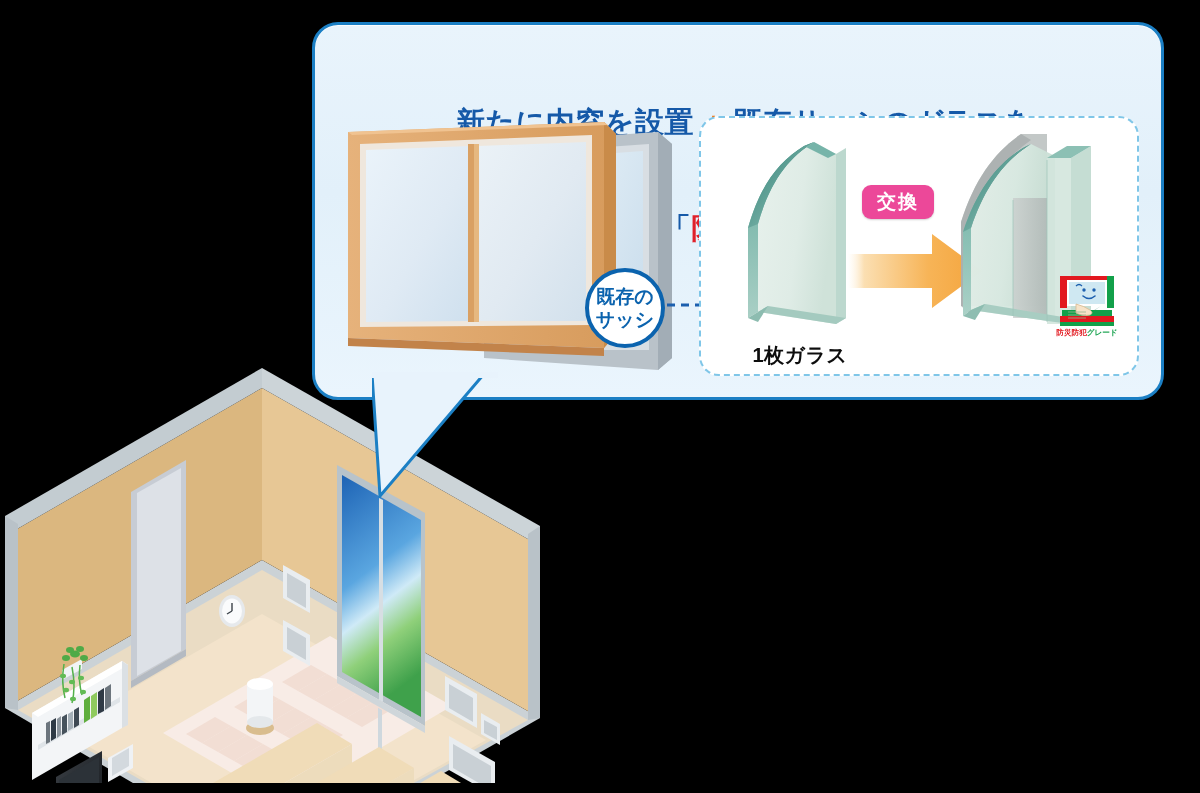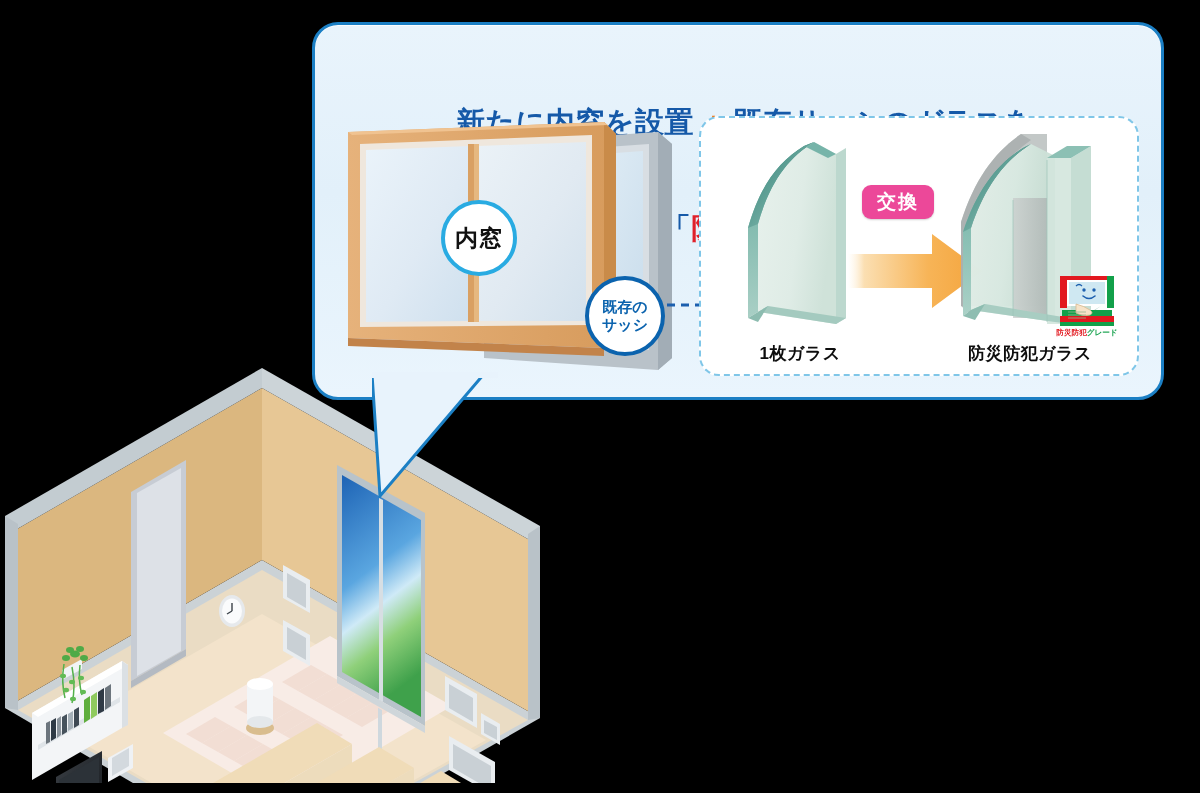--- a/index.html
+++ b/index.html
@@ -28,37 +28,37 @@
   .c-blue{color:#1559a8;}
 
   
   .window-wrap{position:absolute;left:336px;top:122px;width:360px;height:258px;}
 
   
   .panel{position:absolute;left:699px;top:116px;width:440px;height:260px;
          background:#ffffff;border:2px dashed #7fc6e8;border-radius:20px;
          box-sizing:border-box;}
 
-  .glass-label{position:absolute;font-size:17px;font-weight:700;color:#0d0d0d;
+  .glass-label{position:absolute;font-size:20px;font-weight:700;color:#0d0d0d;
                text-align:center;letter-spacing:.5px;}
   .lbl-single{left:730px;top:342px;width:140px;}
   .lbl-lami{left:930px;top:342px;width:200px;}
 
   .swap-badge{position:absolute;left:862px;top:185px;width:72px;height:34px;
               background:#ec4899;border-radius:9px;color:#fff;font-size:19px;
               font-weight:700;line-height:34px;text-align:center;letter-spacing:2px;
               box-shadow:0 1px 2px rgba(0,0,0,.18);}
 
   .pill{position:absolute;border-radius:50%;background:#fff;
         display:flex;align-items:center;justify-content:center;text-align:center;
         font-weight:700;box-sizing:border-box;}
   .pill-inner{left:441px;top:200px;width:76px;height:76px;border:4px solid #29abe2;
               font-size:23px;color:#111;letter-spacing:1px;}
-  .pill-sash{left:585px;top:276px;width:80px;height:80px;border:4px solid #0b63ae;
-             font-size:15px;color:#0b63ae;line-height:1.22;}
+  .pill-sash{left:585px;top:268px;width:80px;height:80px;border:4px solid #0b63ae;
+             font-size:19px;color:#0b63ae;line-height:1.22;}
 
   .badge-grade{position:absolute;left:1056px;top:272px;width:62px;height:66px;}
 
   
   .room{position:absolute;left:0px;top:278px;width:545px;height:505px;}
 </style>
 </head>
 <body>
 
 <div id="stage">
@@ -426,23 +426,20 @@
       <polygon points="12,216 268,226 268,234 12,224" fill="#c2834a"></polygon>
       <polygon points="24,22 256,13 256,203 24,205" fill="#efe7dd"></polygon>
       <polygon points="30,28 134,24 134,199 30,200" fill="url(#glassA)"></polygon>
       <polygon points="142,24 250,20 250,199 142,199" fill="url(#glassA)" opacity=".9"></polygon>
       <rect x="132" y="22" width="6" height="178" fill="#d9a063"></rect>
       <rect x="138" y="22" width="5" height="178" fill="#e6b880"></rect>
       <polygon points="12,10 268,0 272,3 16,13" fill="#f0c391"></polygon>
     </g>
   </svg>
 
-  <div class="pill pill-inner">
-    <span>内窓</span>
-  </div>
 
   <div class="pill pill-sash">
     <span>
       <span>既存の</span><br>
       <span>サッシ</span>
     </span>
   </div>
 
   <svg style="position:absolute;left:665px;top:288px;width:60px;height:34px;" viewBox="0 0 60 34">
     <line x1="2" y1="17" x2="44" y2="17" stroke="#1c5fae" stroke-width="3" stroke-dasharray="8 6"></line>
@@ -567,15 +564,14 @@
     </g>
 
     <text x="31" y="63" font-family="'Liberation Sans',sans-serif" font-size="7.6" font-weight="700" text-anchor="middle">
       <tspan fill="#e2181f">防災</tspan><tspan fill="#e2181f">防犯</tspan><tspan fill="#12a04a">グレード</tspan>
     </text>
   </svg>
 
   <div class="swap-badge">交換</div>
 
   <div class="glass-label lbl-single">1枚ガラス</div>
-  <div class="glass-label lbl-lami">防災防犯ガラス</div>
 
 </div>
 
 </body></html>

